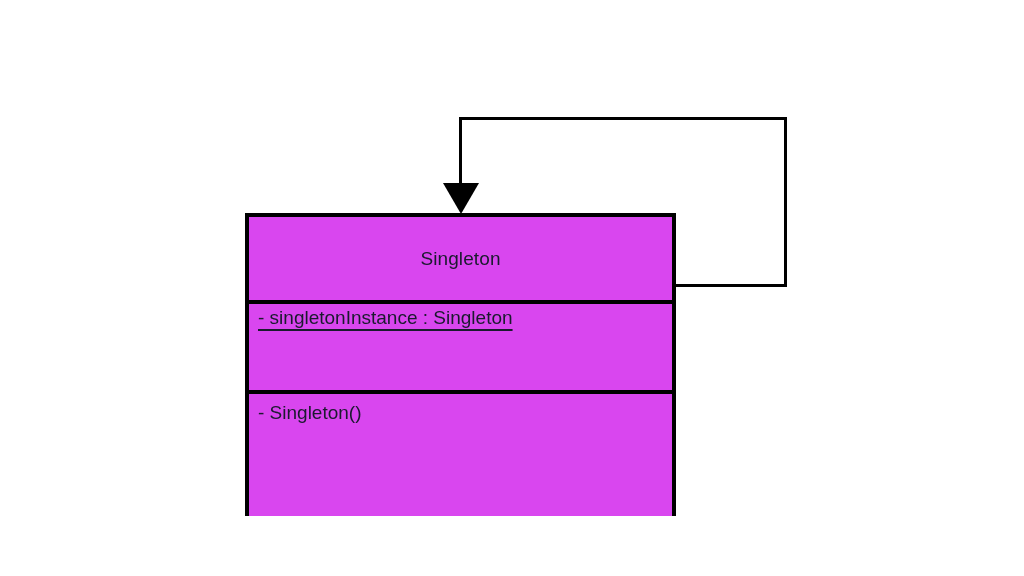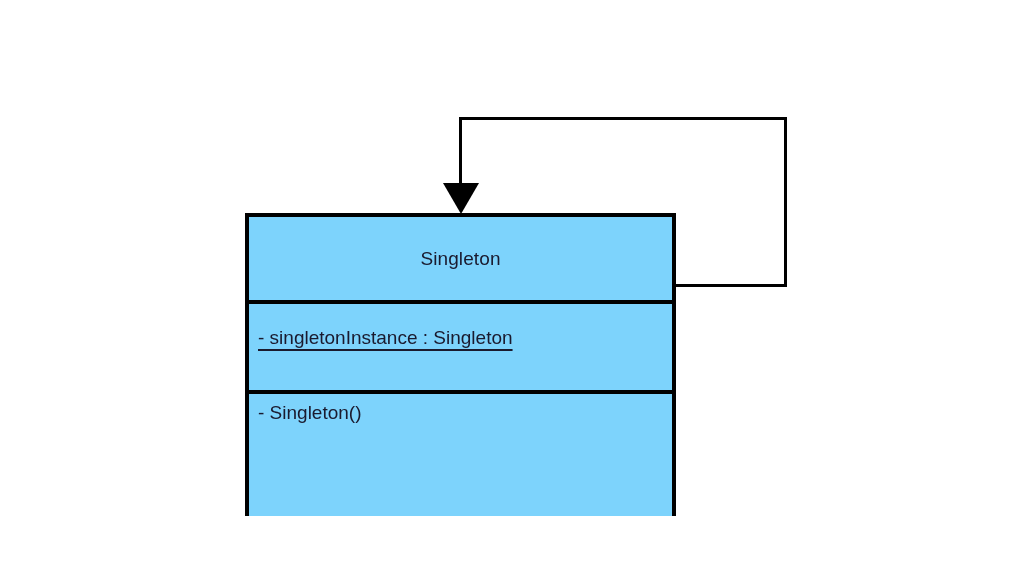--- a/index.html
+++ b/index.html
@@ -28,35 +28,35 @@
     box-sizing: border-box;
     border: 4px solid #000000;
     background: #ffffff;
     z-index: 3;
   }
   .compartment {
     position: absolute;
     left: 0;
     width: 100%;
     box-sizing: border-box;
-    background: #7dd3fc;
+    background: #d946ef;
   }
   .compartment-name {
     top: 0;
     height: 87px;
     border-bottom: 4px solid #000000;
     display: flex;
     align-items: center;
     justify-content: center;
   }
   .compartment-attributes {
     top: 87px;
     height: 90px;
     border-bottom: 4px solid #000000;
-    padding: 24px 0 0 9px;
+    padding: 4px 0 0 9px;
   }
   .compartment-operations {
     top: 177px;
     height: 122px;
     padding: 9px 0 0 9px;
   }
 
   .class-title {
     font-size: 19px;
     color: #1a1a2e;

